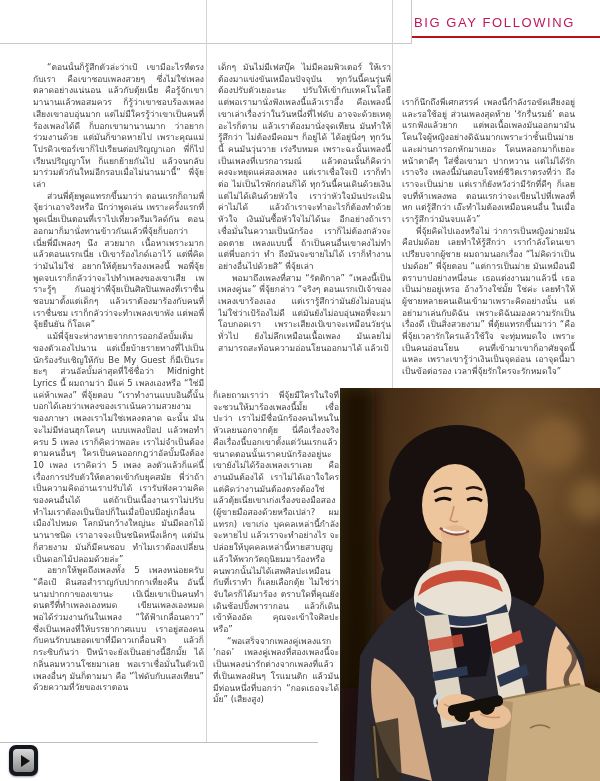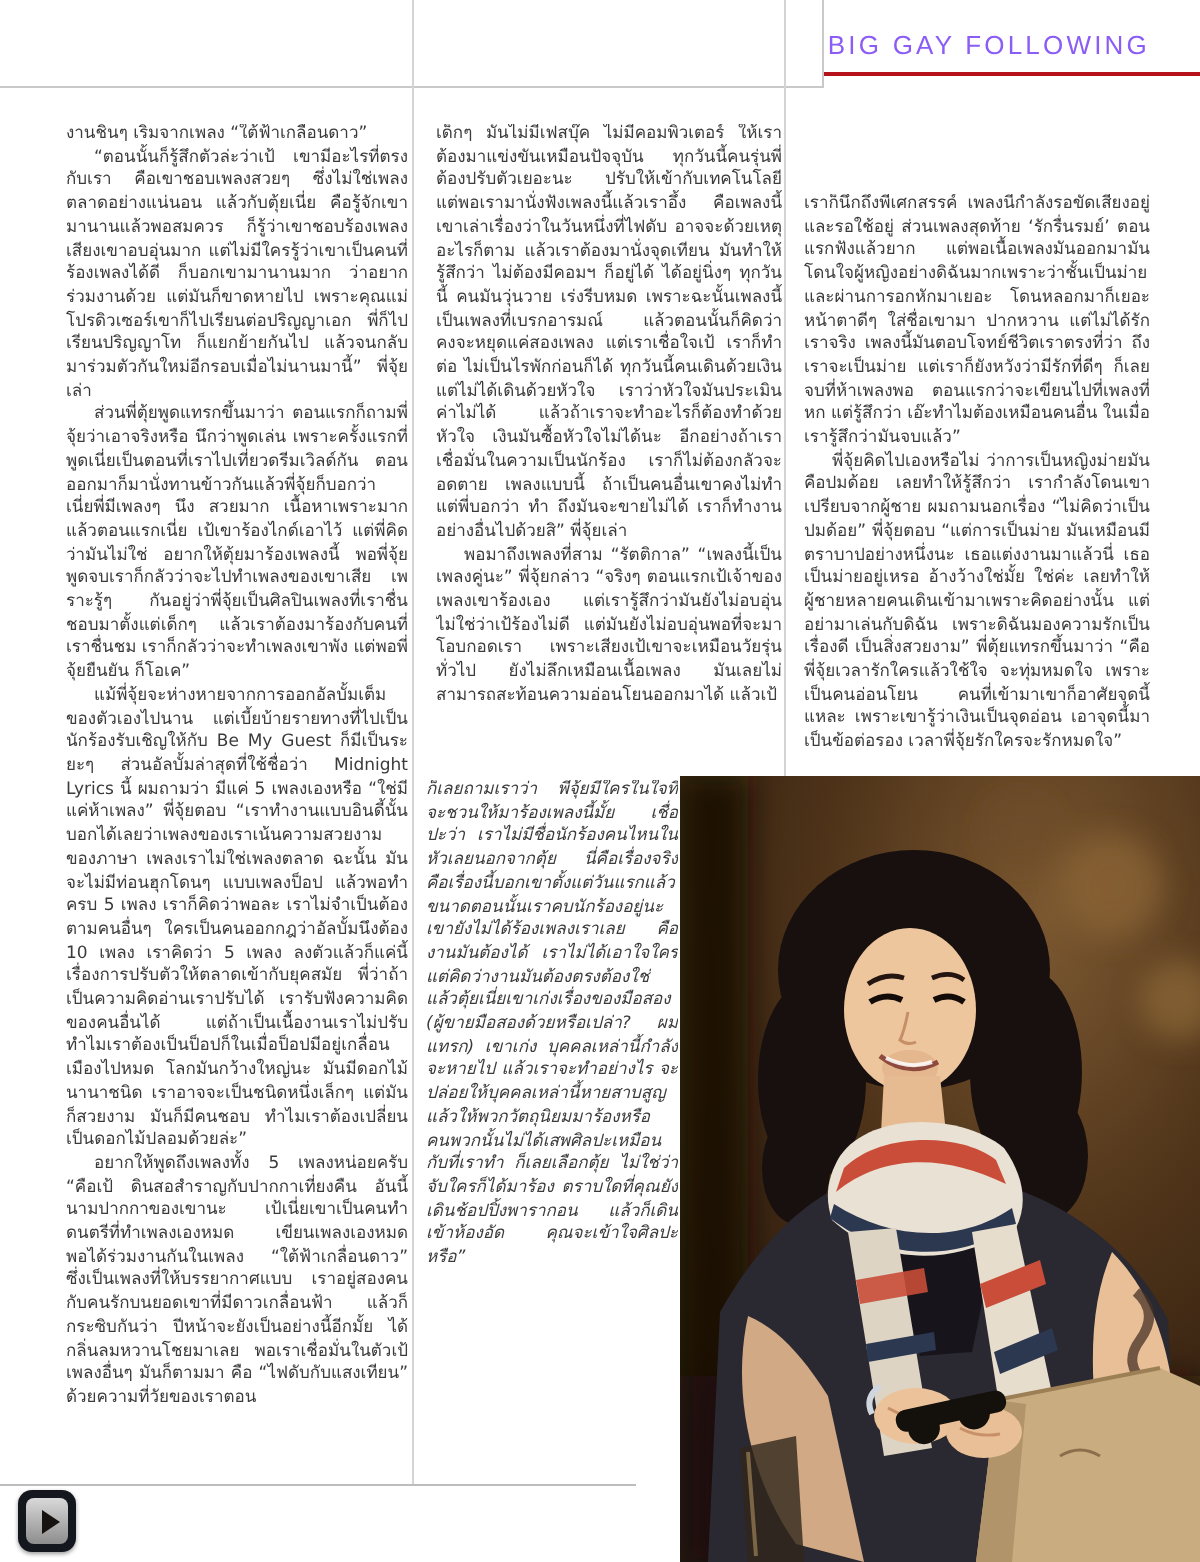--- a/index.html
+++ b/index.html
@@ -5,37 +5,37 @@
 <style>
   html,body { margin:0; padding:0; background:#ffffff; }
   .page {
     position:relative; width:600px; height:781px; background:#ffffff;
     overflow:hidden; font-family:"DejaVu Sans", sans-serif;
   }
   
   .page-title {
     position:absolute; top:15px; right:25px;
     font-family:"Liberation Sans", sans-serif;
-    font-size:13px; letter-spacing:1.6px; color:#8b5cf6; font-weight:400;
+    font-size:13px; letter-spacing:1.6px; color:#be185d; font-weight:400;
   }
   .rule-accent { position:absolute; top:36px; left:411px; width:189px; height:2px; background:#b5121b; }
   .rule-header-h { position:absolute; top:43px; left:0; width:412px; height:1px; background:#c9c9c9; }
   .rule-header-v { position:absolute; top:0; left:411px; width:1px; height:44px; background:#c9c9c9; }
   
   .divider-1 { position:absolute; top:0; left:206px; width:1px; height:743px; background:#d4d4d4; }
   .divider-2 { position:absolute; top:0; left:392px; width:1px; height:388px; background:#d4d4d4; }
   .rule-footer { position:absolute; top:742px; left:0; width:318px; height:1px; background:#bdbdbd; }
   
   .col {
     position:absolute; font-size:8.5px; line-height:11.7px; color:#3b3b3b;
     text-align:justify; overflow:hidden;
   }
   .col-1 { left:33px;  top:62px;  width:171px; height:680px; }
   .col-2w{ left:218px; top:62px;  width:173px; height:326px; }
-  .col-2n{ left:213px; top:390px; width:126px; height:350px;font-style:italic; }
+  .col-2n{ left:213px; top:390px; width:126px; height:350px; }
   .col-3 { left:402px; top:62px;  width:173px; height:326px;margin-top:35px; }
   .para { margin:0; }
   .para.indent { text-indent:14px; }
   
   .photo {
     position:absolute; left:340px; top:388px; width:260px; height:393px;
     overflow:hidden; background:#33200f;
   }
   .photo svg { display:block; }
   
@@ -64,32 +64,32 @@
 
   <div class="page-title">BIG GAY FOLLOWING</div>
   <div class="rule-accent"></div>
   <div class="rule-header-h"></div>
   <div class="rule-header-v"></div>
 
   <div class="divider-1"></div>
   <div class="divider-2"></div>
 
   <div class="col col-1">
-      <p class="para">งานชิ้นๆ เริ่มจากเพลง “ใต้ฟ้าเกลื่อนดาว”</p>
       <p class="para indent">“ตอนนั้นก็รู้สึกตัวล่ะว่าเป้ เขามีอะไรที่ตรงกับเรา คือเขาชอบเพลงสวยๆ ซึ่งไม่ใช่เพลงตลาดอย่างแน่นอน แล้วกับตุ้ยเนี่ย คือรู้จักเขามานานแล้วพอสมควร ก็รู้ว่าเขาชอบร้องเพลง เสียงเขาอบอุ่นมาก แต่ไม่มีใครรู้ว่าเขาเป็นคนที่ร้องเพลงได้ดี ก็บอกเขามานานมาก ว่าอยากร่วมงานด้วย แต่มันก็ขาดหายไป เพราะคุณแม่โปรดิวเซอร์เขาก็ไปเรียนต่อปริญญาเอก พี่ก็ไปเรียนปริญญาโท ก็แยกย้ายกันไป แล้วจนกลับมาร่วมตัวกันใหม่อีกรอบเมื่อไม่นานมานี้” พี่จุ้ยเล่า</p>
       <p class="para indent">ส่วนพี่ตุ้ยพูดแทรกขึ้นมาว่า ตอนแรกก็ถามพี่จุ้ยว่าเอาจริงหรือ นึกว่าพูดเล่น เพราะครั้งแรกที่พูดเนี่ยเป็นตอนที่เราไปเที่ยวดรีมเวิลด์กัน ตอนออกมาก็มานั่งทานข้าวกันแล้วพี่จุ้ยก็บอกว่า เนี่ยพี่มีเพลงๆ นึง สวยมาก เนื้อหาเพราะมาก แล้วตอนแรกเนี่ย เป้เขาร้องไกด์เอาไว้ แต่พี่คิดว่ามันไม่ใช่ อยากให้ตุ้ยมาร้องเพลงนี้ พอพี่จุ้ยพูดจบเราก็กลัวว่าจะไปทำเพลงของเขาเสีย เพราะรู้ๆ กันอยู่ว่าพี่จุ้ยเป็นศิลปินเพลงที่เราชื่นชอบมาตั้งแต่เด็กๆ แล้วเราต้องมาร้องกับคนที่เราชื่นชม เราก็กลัวว่าจะทำเพลงเขาพัง แต่พอพี่จุ้ยยืนยัน ก็โอเค”</p>
       <p class="para indent">แม้พี่จุ้ยจะห่างหายจากการออกอัลบั้มเต็มของตัวเองไปนาน แต่เบี้ยบ้ายรายทางที่ไปเป็นนักร้องรับเชิญให้กับ Be My Guest ก็มีเป็นระยะๆ ส่วนอัลบั้มล่าสุดที่ใช้ชื่อว่า Midnight Lyrics นี้ ผมถามว่า มีแค่ 5 เพลงเองหรือ “ใช่มีแค่ห้าเพลง” พี่จุ้ยตอบ “เราทำงานแบบอินดี้นั้น บอกได้เลยว่าเพลงของเราเน้นความสวยงามของภาษา เพลงเราไม่ใช่เพลงตลาด ฉะนั้น มันจะไม่มีท่อนฮุกโดนๆ แบบเพลงป็อป แล้วพอทำครบ 5 เพลง เราก็คิดว่าพอละ เราไม่จำเป็นต้องตามคนอื่นๆ ใครเป็นคนออกกฎว่าอัลบั้มนึงต้อง 10 เพลง เราคิดว่า 5 เพลง ลงตัวแล้วก็แค่นี้ เรื่องการปรับตัวให้ตลาดเข้ากับยุคสมัย พี่ว่าถ้าเป็นความคิดอ่านเราปรับได้ เรารับฟังความคิดของคนอื่นได้ แต่ถ้าเป็นเนื้องานเราไม่ปรับ ทำไมเราต้องเป็นป็อปก็ในเมื่อป็อปมีอยู่เกลื่อนเมืองไปหมด โลกมันกว้างใหญ่นะ มันมีดอกไม้นานาชนิด เราอาจจะเป็นชนิดหนึ่งเล็กๆ แต่มันก็สวยงาม มันก็มีคนชอบ ทำไมเราต้องเปลี่ยนเป็นดอกไม้ปลอมด้วยล่ะ”</p>
       <p class="para indent">อยากให้พูดถึงเพลงทั้ง 5 เพลงหน่อยครับ “คือเป้ ดินสอสำราญกับปากกาเที่ยงคืน อันนี้นามปากกาของเขานะ เป้เนี่ยเขาเป็นคนทำดนตรีที่ทำเพลงเองหมด เขียนเพลงเองหมด พอได้ร่วมงานกันในเพลง “ใต้ฟ้าเกลื่อนดาว” ซึ่งเป็นเพลงที่ให้บรรยากาศแบบ เราอยู่สองคนกับคนรักบนยอดเขาที่มีดาวเกลื่อนฟ้า แล้วก็กระซิบกันว่า ปีหน้าจะยังเป็นอย่างนี้อีกมั้ย ได้กลิ่นลมหวานโชยมาเลย พอเราเชื่อมั่นในตัวเป้ เพลงอื่นๆ มันก็ตามมา คือ “ไฟดับกับแสงเทียน” ด้วยความที่วัยของเราตอน</p>
     </div>
   <div class="col col-2w">
       <p class="para">เด็กๆ มันไม่มีเฟสบุ๊ค ไม่มีคอมพิวเตอร์ ให้เราต้องมาแข่งขันเหมือนปัจจุบัน ทุกวันนี้คนรุ่นพี่ต้องปรับตัวเยอะนะ ปรับให้เข้ากับเทคโนโลยี แต่พอเรามานั่งฟังเพลงนี้แล้วเราอึ้ง คือเพลงนี้เขาเล่าเรื่องว่าในวันหนึ่งที่ไฟดับ อาจจะด้วยเหตุอะไรก็ตาม แล้วเราต้องมานั่งจุดเทียน มันทำให้รู้สึกว่า ไม่ต้องมีคอมฯ ก็อยู่ได้ ได้อยู่นิ่งๆ ทุกวันนี้ คนมันวุ่นวาย เร่งรีบหมด เพราะฉะนั้นเพลงนี้เป็นเพลงที่เบรกอารมณ์ แล้วตอนนั้นก็คิดว่าคงจะหยุดแค่สองเพลง แต่เราเชื่อใจเป้ เราก็ทำต่อ ไม่เป็นไรพักก่อนก็ได้ ทุกวันนี้คนเดินด้วยเงิน แต่ไม่ได้เดินด้วยหัวใจ เราว่าหัวใจมันประเมินค่าไม่ได้ แล้วถ้าเราจะทำอะไรก็ต้องทำด้วยหัวใจ เงินมันซื้อหัวใจไม่ได้นะ อีกอย่างถ้าเราเชื่อมั่นในความเป็นนักร้อง เราก็ไม่ต้องกลัวจะอดตาย เพลงแบบนี้ ถ้าเป็นคนอื่นเขาคงไม่ทำ แต่พี่บอกว่า ทำ ถึงมันจะขายไม่ได้ เราก็ทำงานอย่างอื่นไปด้วยสิ” พี่จุ้ยเล่า</p>
       <p class="para indent">พอมาถึงเพลงที่สาม “รัตติกาล” “เพลงนี้เป็นเพลงคู่นะ” พี่จุ้ยกล่าว “จริงๆ ตอนแรกเป้เจ้าของเพลงเขาร้องเอง แต่เรารู้สึกว่ามันยังไม่อบอุ่น ไม่ใช่ว่าเป้ร้องไม่ดี แต่มันยังไม่อบอุ่นพอที่จะมาโอบกอดเรา เพราะเสียงเป้เขาจะเหมือนวัยรุ่นทั่วไป ยังไม่ลึกเหมือนเนื้อเพลง มันเลยไม่สามารถสะท้อนความอ่อนโยนออกมาได้ แล้วเป้</p>
     </div>
   <div class="col col-2n">
       <p class="para">ก็เลยถามเราว่า พี่จุ้ยมีใครในใจที่จะชวนให้มาร้องเพลงนี้มั้ย เชื่อปะว่า เราไม่มีชื่อนักร้องคนไหนในหัวเลยนอกจากตุ้ย นี่คือเรื่องจริง คือเรื่องนี้บอกเขาตั้งแต่วันแรกแล้ว ขนาดตอนนั้นเราคบนักร้องอยู่นะ เขายังไม่ได้ร้องเพลงเราเลย คืองานมันต้องได้ เราไม่ได้เอาใจใคร แต่คิดว่างานมันต้องตรงต้องใช่ แล้วตุ้ยเนี่ยเขาเก่งเรื่องของมือสอง (ผู้ขายมือสองด้วยหรือเปล่า? ผมแทรก) เขาเก่ง บุคคลเหล่านี้กำลังจะหายไป แล้วเราจะทำอย่างไร จะปล่อยให้บุคคลเหล่านี้หายสาบสูญแล้วให้พวกวัตถุนิยมมาร้องหรือ คนพวกนั้นไม่ได้เสพศิลปะเหมือนกับที่เราทำ ก็เลยเลือกตุ้ย ไม่ใช่ว่าจับใครก็ได้มาร้อง ตราบใดที่คุณยังเดินช้อปปิ้งพารากอน แล้วก็เดินเข้าห้องอัด คุณจะเข้าใจศิลปะหรือ”</p>
+      <p class="para indent">“พอเสร็จจากเพลงคู่เพลงแรก ‘กอด’ เพลงคู่เพลงที่สองเพลงนี้จะเป็นเพลงน่ารักต่างจากเพลงที่แล้วที่เป็นเพลงฝันๆ โรแมนติก แล้วมันมีท่อนหนึ่งที่บอกว่า “กอดเธอจะได้มั้ย” (เสียงสูง)</p>
     </div>
   <div class="col col-3">
       <p class="para">เราก็นึกถึงพี่เศกสรรค์ เพลงนี้กำลังรอขัดเสียงอยู่และรอใช้อยู่ ส่วนเพลงสุดท้าย ‘รักรื่นรมย์’ ตอนแรกฟังแล้วยาก แต่พอเนื้อเพลงมันออกมามันโดนใจผู้หญิงอย่างดิฉันมากเพราะว่าชั้นเป็นม่ายและผ่านการอกหักมาเยอะ โดนหลอกมาก็เยอะ หน้าตาดีๆ ใส่ชื่อเขามา ปากหวาน แต่ไม่ได้รักเราจริง เพลงนี้มันตอบโจทย์ชีวิตเราตรงที่ว่า ถึงเราจะเป็นม่าย แต่เราก็ยังหวังว่ามีรักที่ดีๆ ก็เลยจบที่ห้าเพลงพอ ตอนแรกว่าจะเขียนไปที่เพลงที่หก แต่รู้สึกว่า เอ๊ะทำไมต้องเหมือนคนอื่น ในเมื่อเรารู้สึกว่ามันจบแล้ว”</p>
       <p class="para indent">พี่จุ้ยคิดไปเองหรือไม่ ว่าการเป็นหญิงม่ายมันคือปมด้อย เลยทำให้รู้สึกว่า เรากำลังโดนเขาเปรียบจากผู้ชาย ผมถามนอกเรื่อง “ไม่คิดว่าเป็นปมด้อย” พี่จุ้ยตอบ “แต่การเป็นม่าย มันเหมือนมีตราบาปอย่างหนึ่งนะ เธอแต่งงานมาแล้วนี่ เธอเป็นม่ายอยู่เหรอ อ้างว้างใช่มั้ย ใช่ค่ะ เลยทำให้ผู้ชายหลายคนเดินเข้ามาเพราะคิดอย่างนั้น แต่อย่ามาเล่นกับดิฉัน เพราะดิฉันมองความรักเป็นเรื่องดี เป็นสิ่งสวยงาม” พี่ตุ้ยแทรกขึ้นมาว่า “คือพี่จุ้ยเวลารักใครแล้วใช้ใจ จะทุ่มหมดใจ เพราะเป็นคนอ่อนโยน คนที่เข้ามาเขาก็อาศัยจุดนี้แหละ เพราะเขารู้ว่าเงินเป็นจุดอ่อน เอาจุดนี้มาเป็นข้อต่อรอง เวลาพี่จุ้ยรักใครจะรักหมดใจ”</p>
     </div>
 
   <div class="photo" title="Smiling woman with dark wavy shoulder-length hair, wearing a dark top and a cream-red-navy striped scarf, a tattoo on her upper arm, holding sunglasses at a warmly lit table">
     <svg width="260" height="393" viewBox="0 0 260 393" xmlns="http://www.w3.org/2000/svg">
       <defs>
         <radialGradient id="bg" cx="70%" cy="18%" r="95%">

